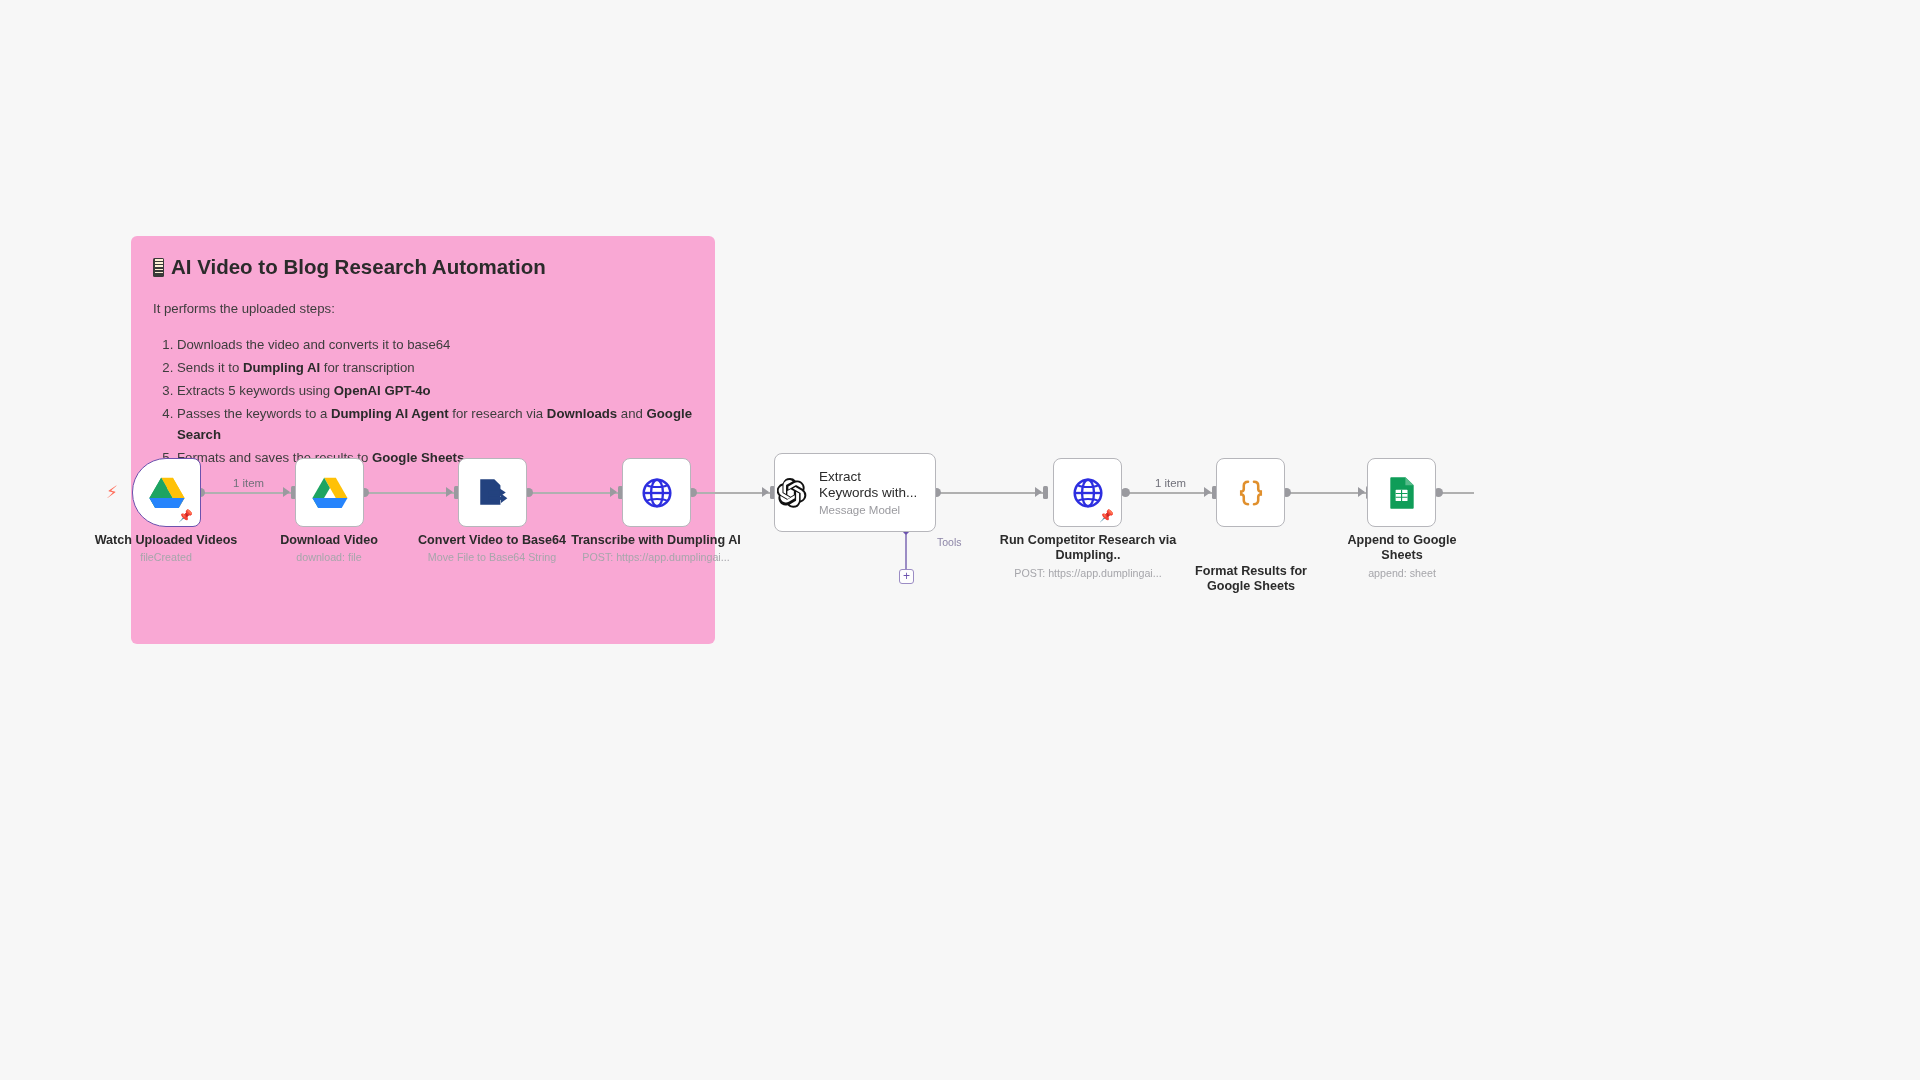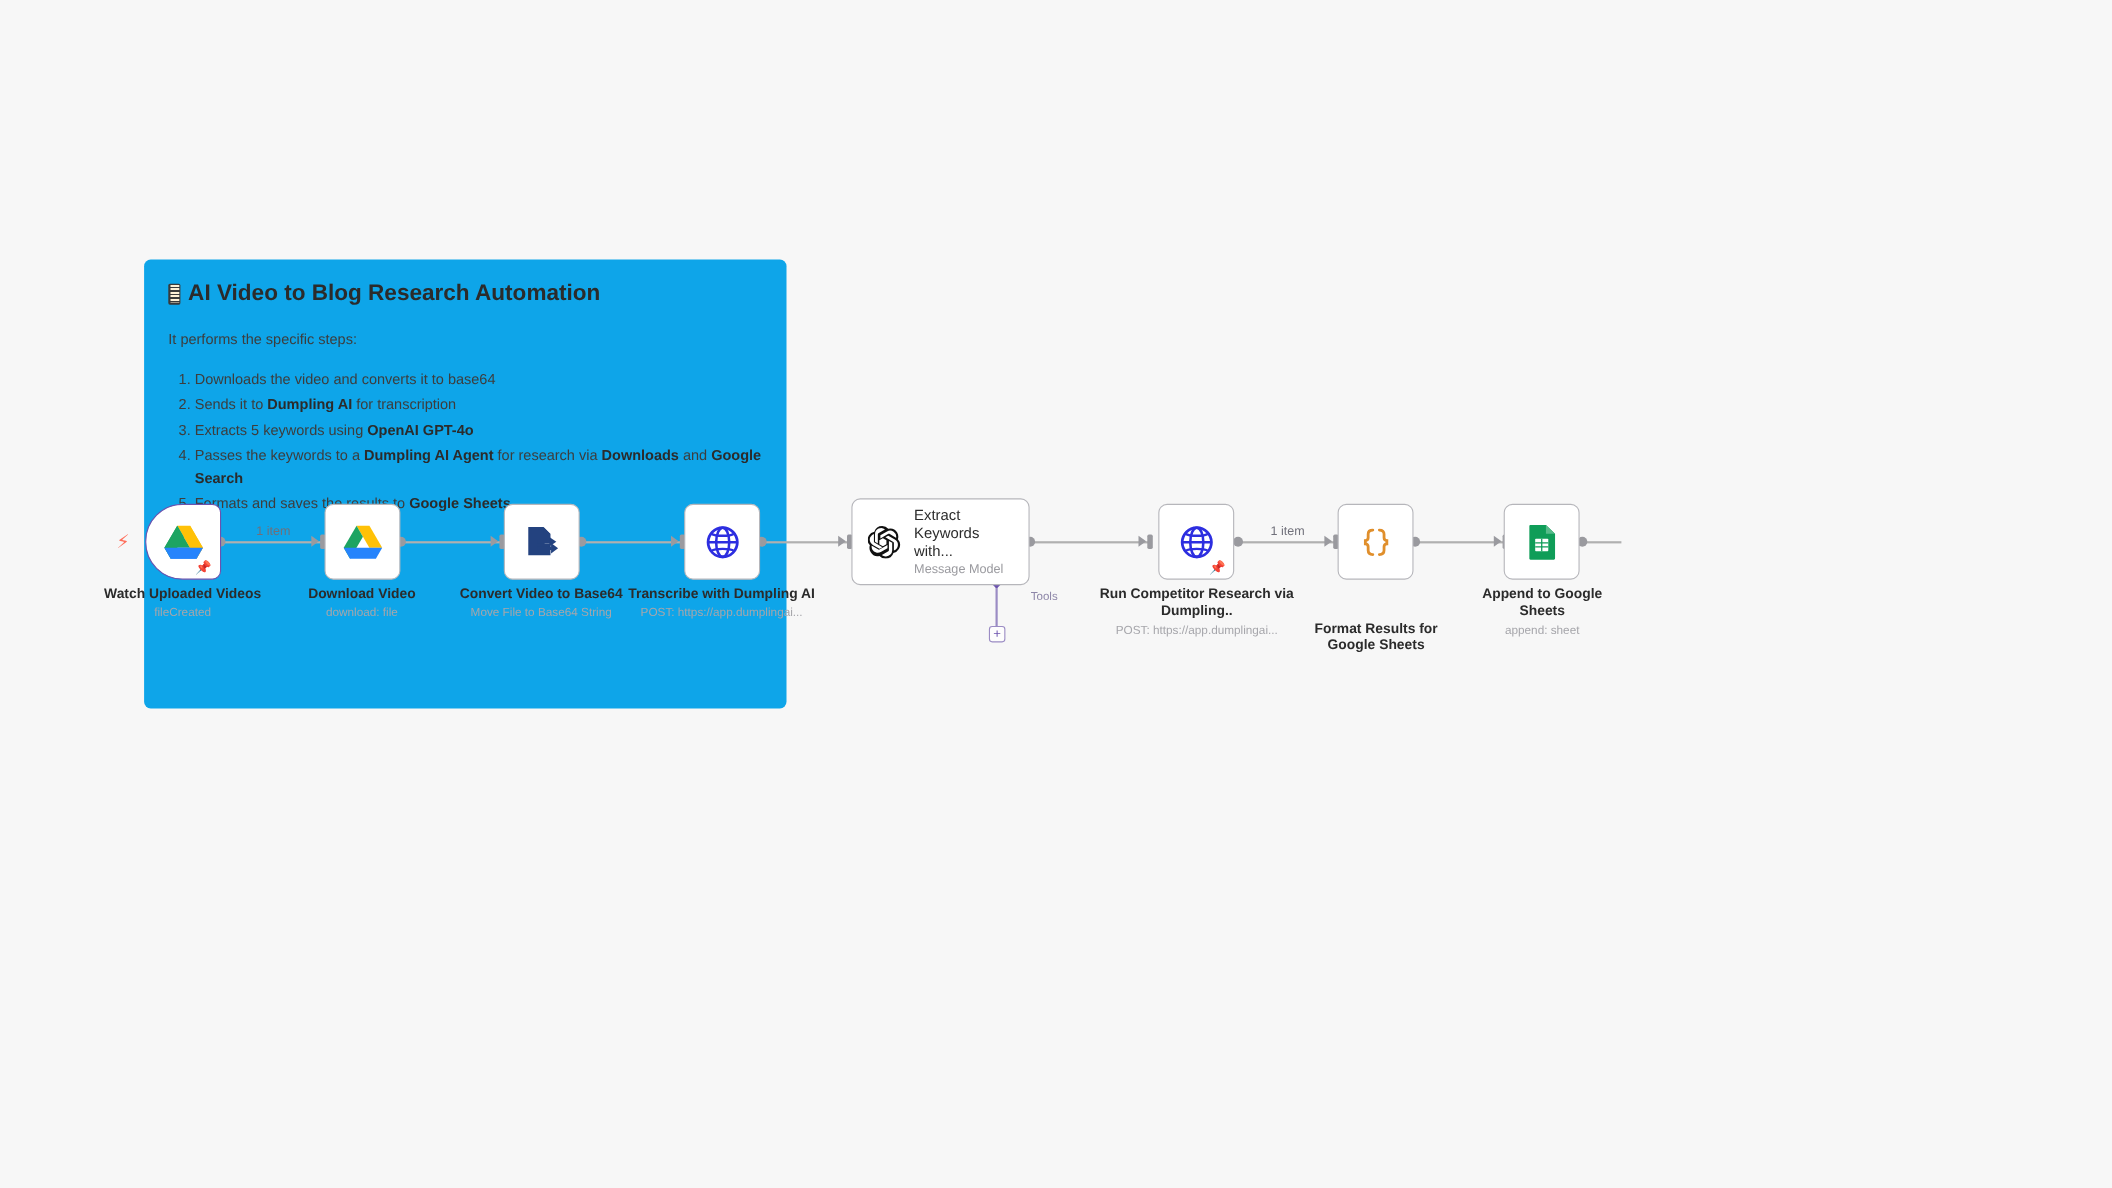--- a/index.html
+++ b/index.html
@@ -7,21 +7,21 @@
     width:1920px;height:1080px;
     background:#f7f7f7;
     font-family:"Liberation Sans","DejaVu Sans",sans-serif;
     overflow:hidden;position:relative;
   }
   #canvas{position:absolute;inset:0;}
 
   
   .sticky{
     position:absolute;
-    background:#0ea5e9;
+    background:#f9a8d4;
     border-radius:6px;
     box-sizing:border-box;
     padding:18px 22px;
     color:#3a3a3a;
   }
   .sticky h1{
     font-size:20.5px;line-height:1.3;margin:0 0 18px 0;font-weight:700;
     color:#2b2b2b;display:flex;align-items:center;gap:7px;
   }
   .sticky .film-icon{
@@ -46,21 +46,21 @@
     border-radius:8px;
     box-sizing:border-box;
     display:flex;align-items:center;justify-content:center;
   }
   .node.trigger{
     border-color:#6b52ae;
     border-top-left-radius:34px;border-bottom-left-radius:34px;
   }
   .node.agent{
     justify-content:flex-start;
-    padding:0 14px;
+    padding:0 2px;
     gap:12px;
   }
   .node .pin{
     position:absolute;right:7px;bottom:4px;
     color:#6b52ae;font-size:12px;line-height:1;
     transform:rotate(0deg);
   }
   .agent-text{display:flex;flex-direction:column;justify-content:center;}
   .agent-title{
     font-size:13.5px;line-height:1.17;color:#2b2b2b;font-weight:400;
@@ -118,21 +118,21 @@
 </head>
 <body>
 
 <div id="canvas">
 
   <div class="sticky" style="left:131px;top:236px;width:584px;height:408px;">
     <h1>
       <span class="film-icon"></span>
       <span>AI Video to Blog Research Automation</span>
     </h1>
-    <p>It performs the specific steps:</p>
+    <p>It performs the uploaded steps:</p>
     <ol>
       <li>Downloads the video and converts it to base64</li>
       <li>Sends it to <b>Dumpling AI</b> for transcription</li>
       <li>Extracts 5 keywords using <b>OpenAI GPT-4o</b></li>
       <li>Passes the keywords to a <b>Dumpling AI Agent</b> for research via <b>Downloads</b> and <b>Google Search</b></li>
       <li>Formats and saves the results to <b>Google Sheets</b></li>
     </ol>
   </div>
 
   <div class="edge" style="left:200px;top:492px;width:94px;"></div>

